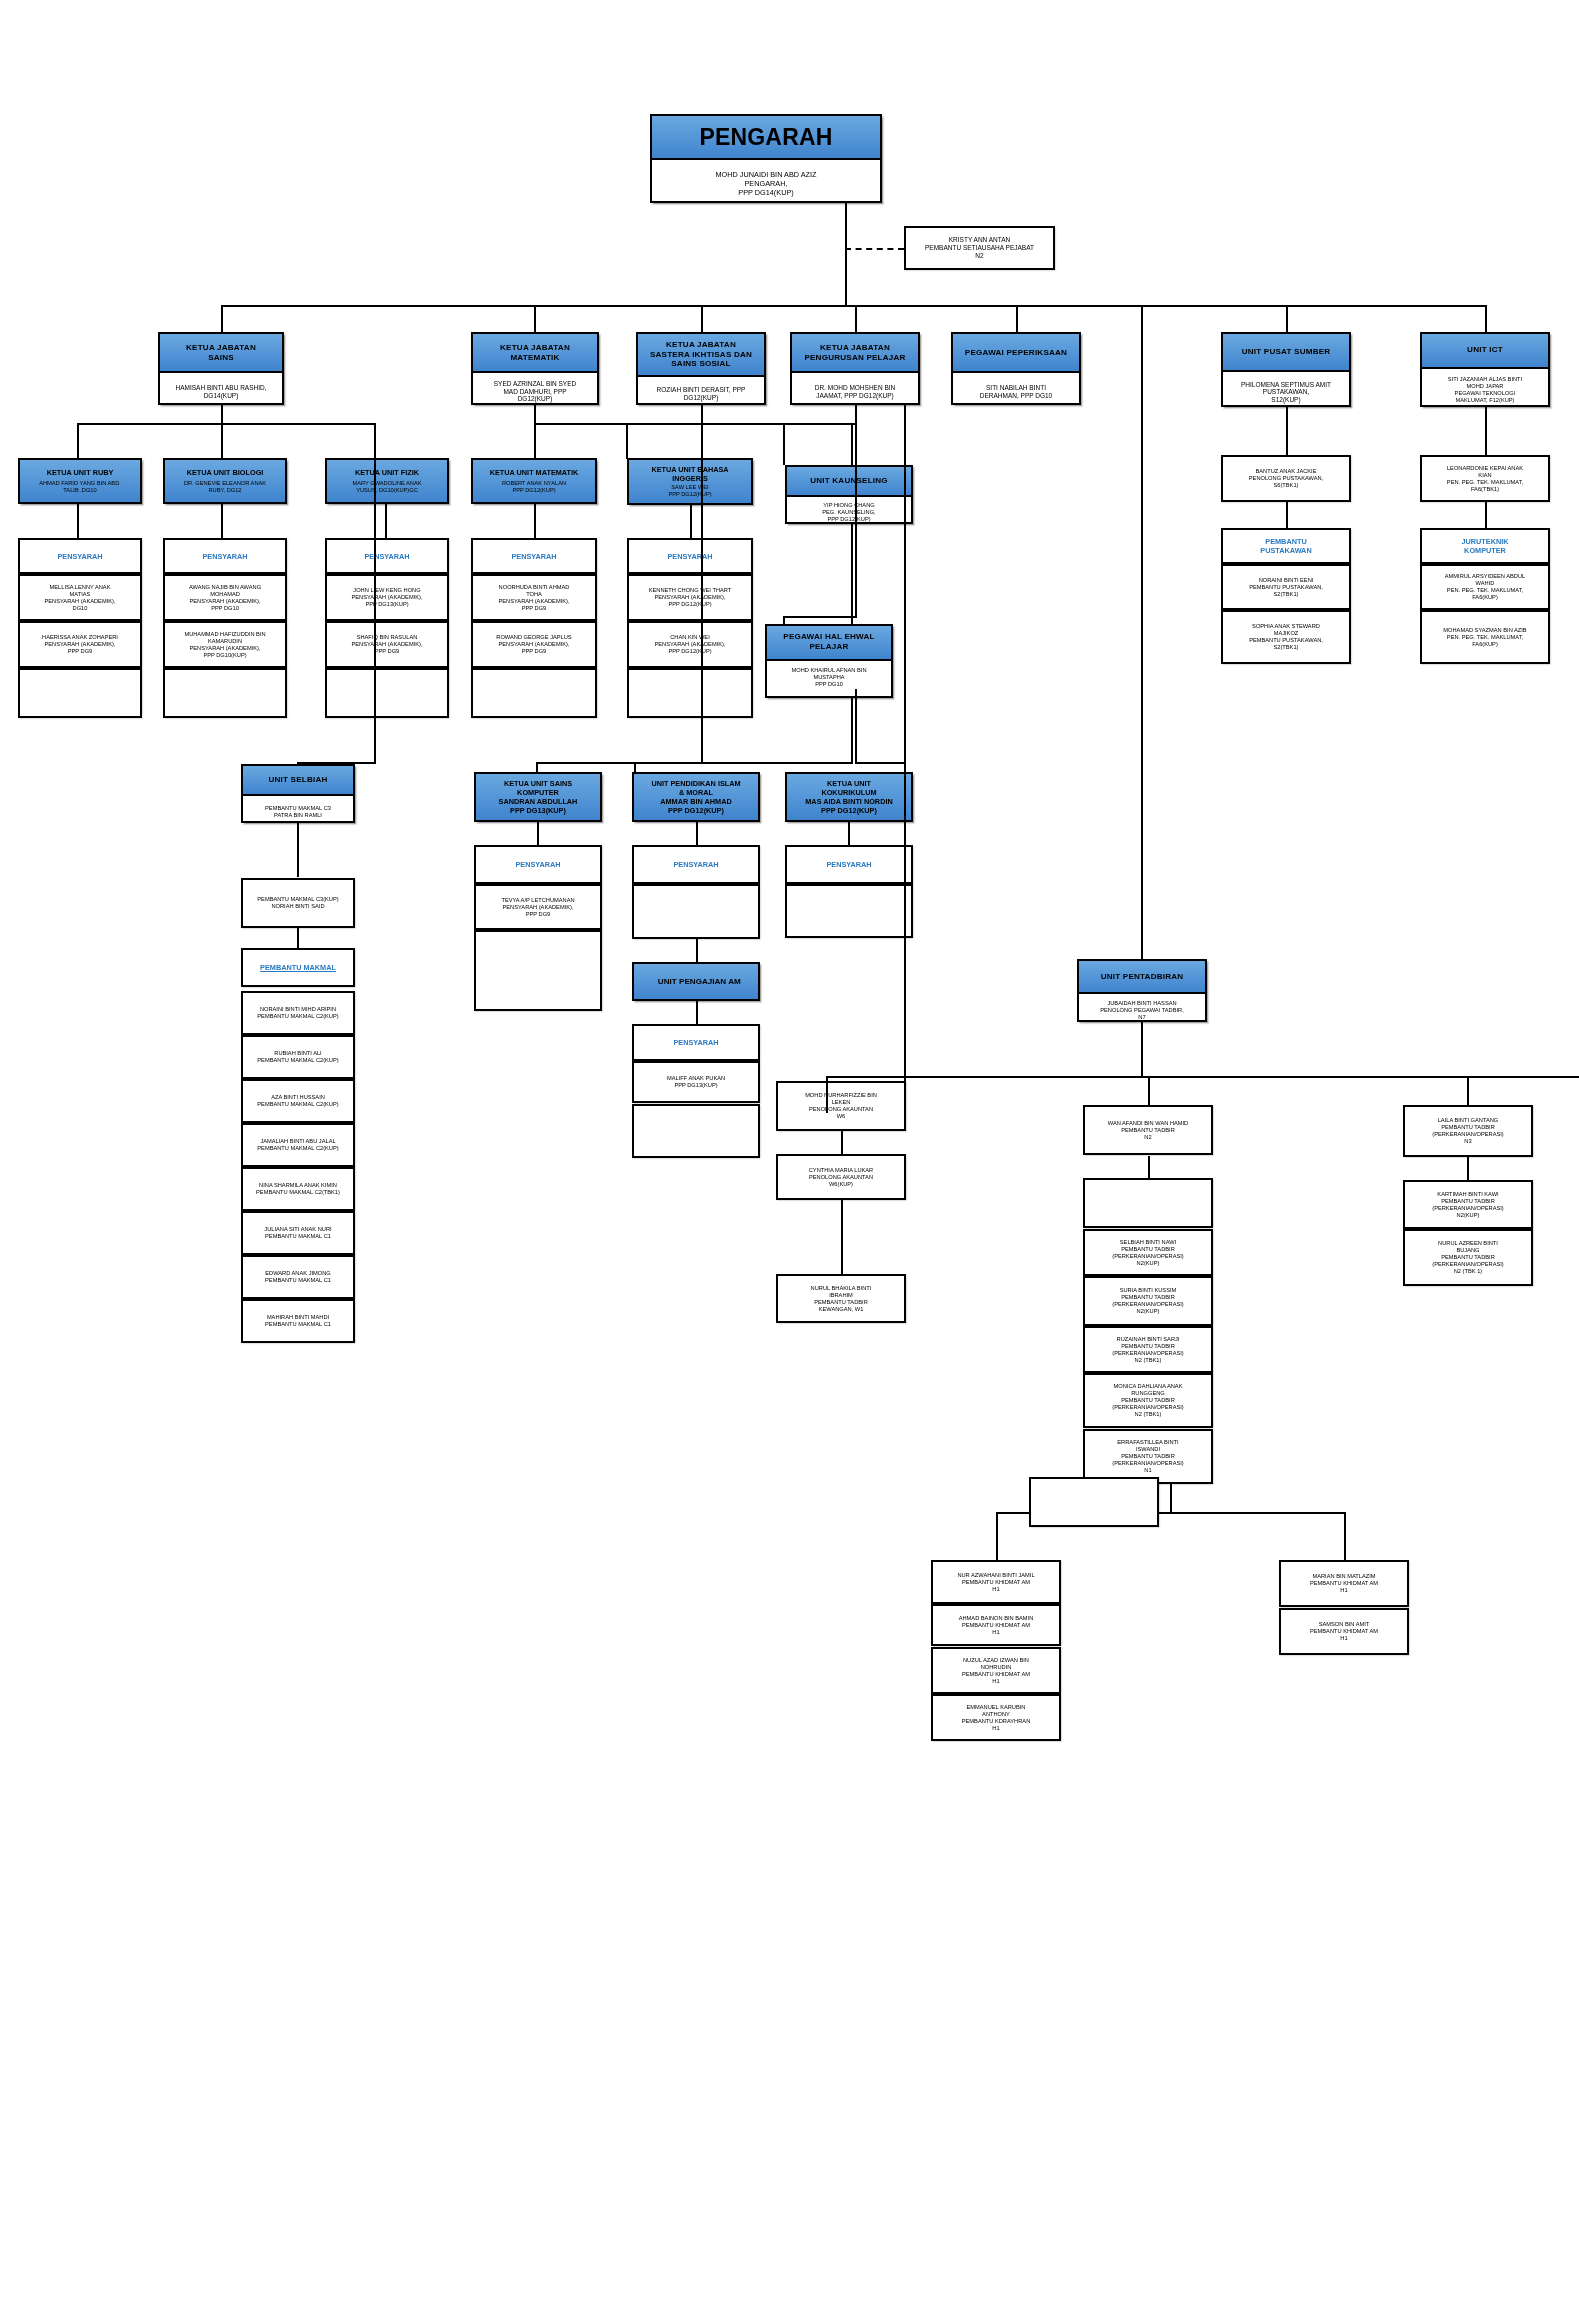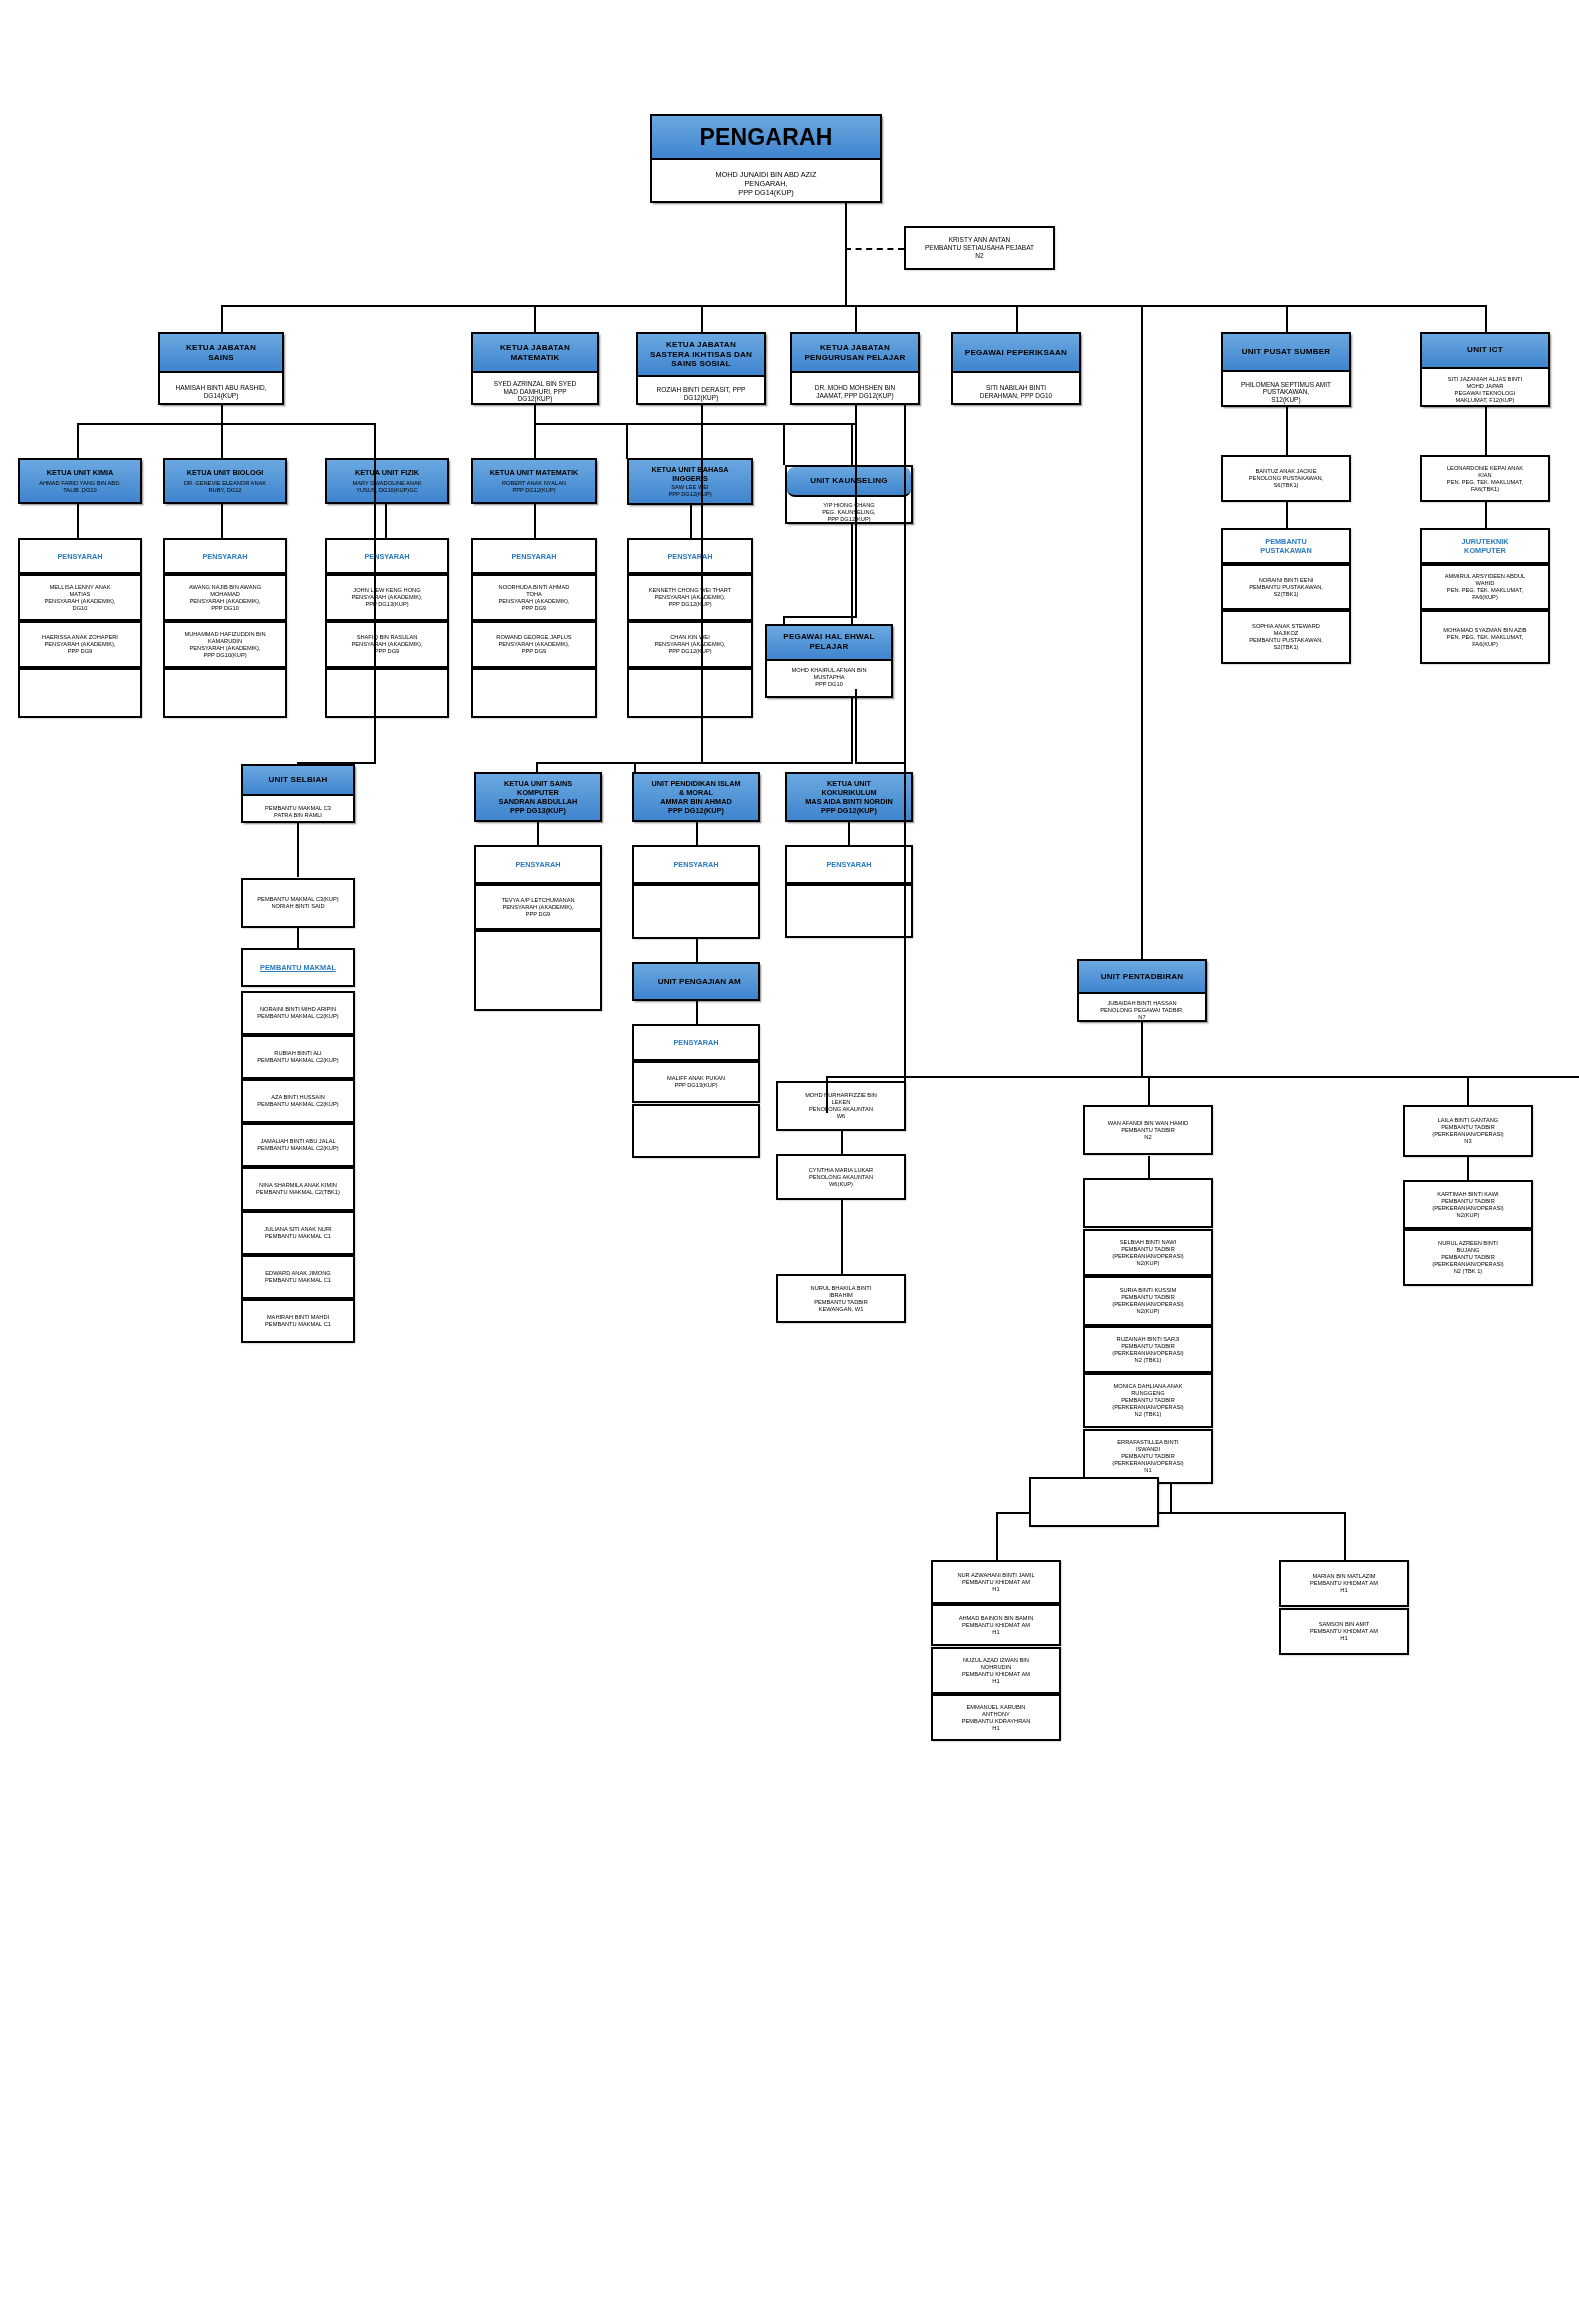--- a/index.html
+++ b/index.html
@@ -114,21 +114,21 @@
 MAKLUMAT, F12(KUP)</div>
   </div>
 
   <div class="ln vl" style="left:221px;top:405px;height:18px;"></div>
   <div class="ln hl" style="left:77px;top:423px;width:297px;"></div>
   <div class="ln vl" style="left:77px;top:423px;height:36px;"></div>
   <div class="ln vl" style="left:221px;top:423px;height:36px;"></div>
   <div class="ln vl" style="left:374px;top:423px;height:36px;"></div>
 
   <div class="blue-solid t9" style="left:18px;top:458px;width:124px;height:46px;flex-direction:column;">
-    <span style="white-space:pre-line;">KETUA UNIT KIMIA</span>
+    <span style="white-space:pre-line;">KETUA UNIT RUBY</span>
     <span class="t7" style="font-weight:normal;white-space:pre-line;margin-top:3.3px;">AHMAD FARID YANG BIN ABD.
 TALIB ,DG10</span>
   </div>
   <div class="ln vl" style="left:77px;top:504px;height:34px;"></div>
   <div class="capt t9" style="left:18px;top:538px;width:124px;height:36px;">PENSYARAH</div>
   <div class="plain t7" style="left:18px;top:574px;width:124px;height:47px;white-space:pre-line;">MELLISA LENNY ANAK
 MATIAS
 PENSYARAH (AKADEMIK),
 DG10</div>
   <div class="plain t7" style="left:18px;top:621px;width:124px;height:47px;white-space:pre-line;">HAERISSA ANAK ZOHAPERI
@@ -274,21 +274,21 @@
   <div class="capt t9" style="left:632px;top:1024px;width:128px;height:37px;">PENSYARAH</div>
   <div class="plain t7" style="left:632px;top:1061px;width:128px;height:42px;white-space:pre-line;">MALIFF ANAK PUKAN
 PPP DG13(KUP)</div>
   <div class="plain t7" style="left:632px;top:1104px;width:128px;height:54px;"></div>
 
   <div class="ln vl" style="left:855px;top:405px;height:18px;"></div>
   <div class="ln hl" style="left:783px;top:423px;width:73px;"></div>
   <div class="ln vl" style="left:783px;top:423px;height:42px;"></div>
 
   <div class="node" style="left:785px;top:465px;width:128px;height:59px;">
-    <div class="hdr t10" style="height:28.4px;border-radius:8px;">UNIT KAUNSELING</div>
+    <div class="hdr t10" style="height:28.4px;">UNIT KAUNSELING</div>
     <div class="bdy t7" style="height:28px;white-space:pre-line;">YIP HIONG CHANG
 PEG. KAUNSELING,
 PPP DG12(KUP)</div>
   </div>
 
   <div class="ln vl" style="left:855px;top:423px;height:195px;"></div>
   <div class="ln hl" style="left:783px;top:616px;width:73px;"></div>
   <div class="ln vl" style="left:783px;top:616px;height:9.8px;"></div>
   <div class="node" style="left:765px;top:624px;width:128px;height:74px;">
     <div class="hdr t10" style="height:32.5px;white-space:pre-line;">PEGAWAI HAL EHWAL

